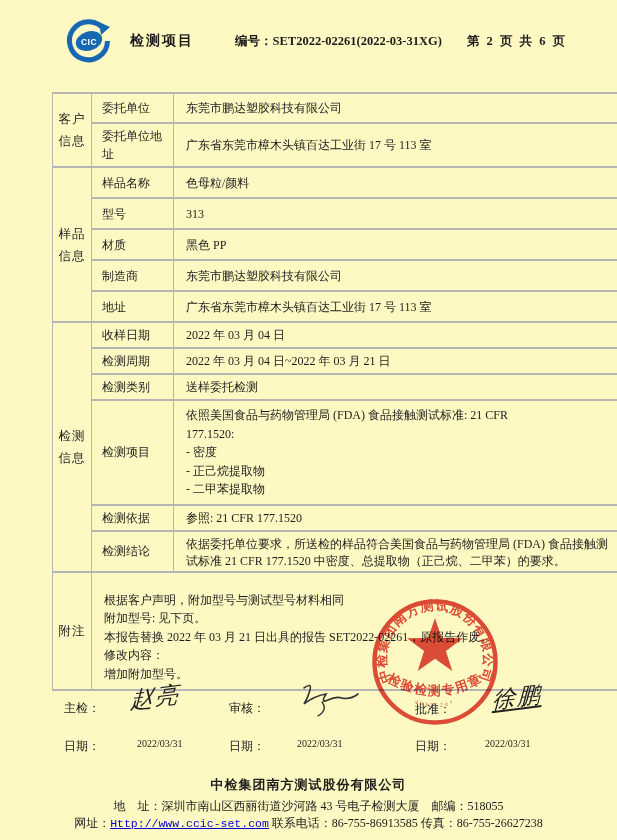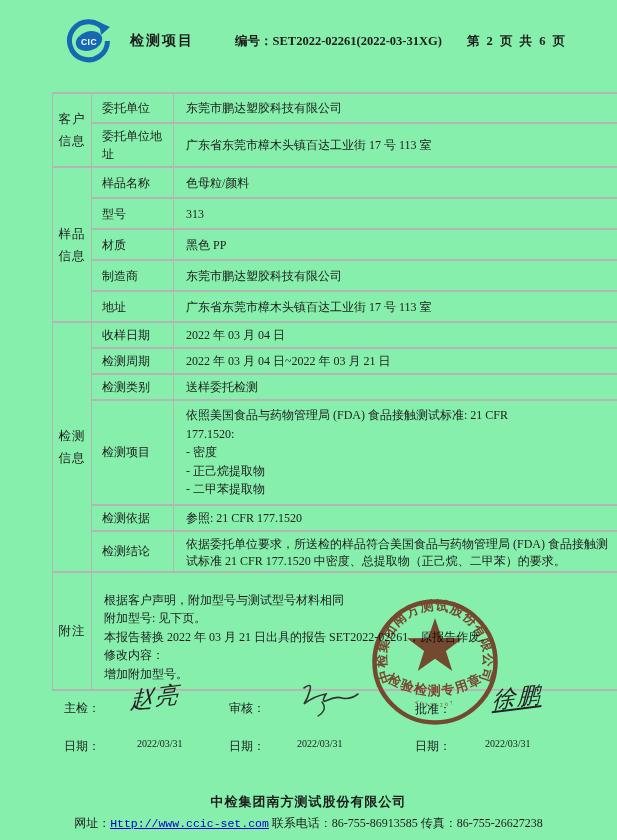--- a/index.html
+++ b/index.html
@@ -1,18 +1,18 @@
 <!DOCTYPE html>
 <html><head>
 <meta charset="utf-8">
 <style>
   * { margin:0; padding:0; box-sizing:border-box; }
   body { background:#ffffff; }
   .page {
-    position:relative; width:617px; height:840px; background:#86efac;
+    position:relative; width:617px; height:840px; background:#fef9c3;
     font-family:"Liberation Serif","DejaVu Serif",serif;
     color:#1c1c1c; overflow:hidden;
   }
   
   .header { position:absolute; top:16px; left:0; width:617px; height:52px; }
   .logo { position:absolute; left:66px; top:2px; width:46px; height:46px; }
   .report-title { position:absolute; left:130px; top:16px; font-size:14px; font-weight:bold; letter-spacing:2px; }
   .report-no { position:absolute; left:235px; top:17px; font-size:12.5px; font-weight:bold; }
   .page-info { position:absolute; right:50px; top:17px; font-size:12.5px; font-weight:bold; letter-spacing:2px; }
   
@@ -178,16 +178,17 @@
     <text font-size="13" font-weight="bold" fill="#d6352b" letter-spacing="1.5">
       <textPath href="#arcMid" startOffset="50%" text-anchor="middle">检验检测专用章</textPath>
     </text>
     <text font-size="5.5" fill="#d6352b" letter-spacing="2.5">
       <textPath href="#arcBot" startOffset="50%" text-anchor="middle">40325207</textPath>
     </text>
   </svg>
 
   <div class="footer">
     <div class="footer-company">中检集团南方测试股份有限公司</div>
+    <div class="footer-line"><span>地　址：</span><span>深圳市南山区西丽街道沙河路 43 号电子检测大厦</span><span>　邮编：</span><span>518055</span></div>
     <div class="footer-line"><span>网址：</span><a class="weblink" href="#">Http://www.ccic-set.com</a><span> 联系电话：</span><span>86-755-86913585</span><span> 传真：</span><span>86-755-26627238</span></div>
   </div>
 
 </div>
 
 </body></html>

